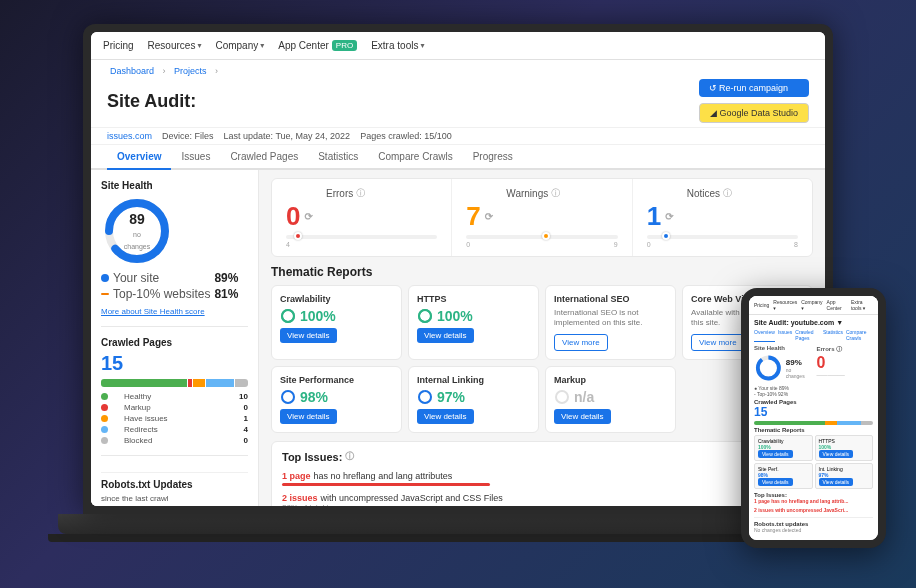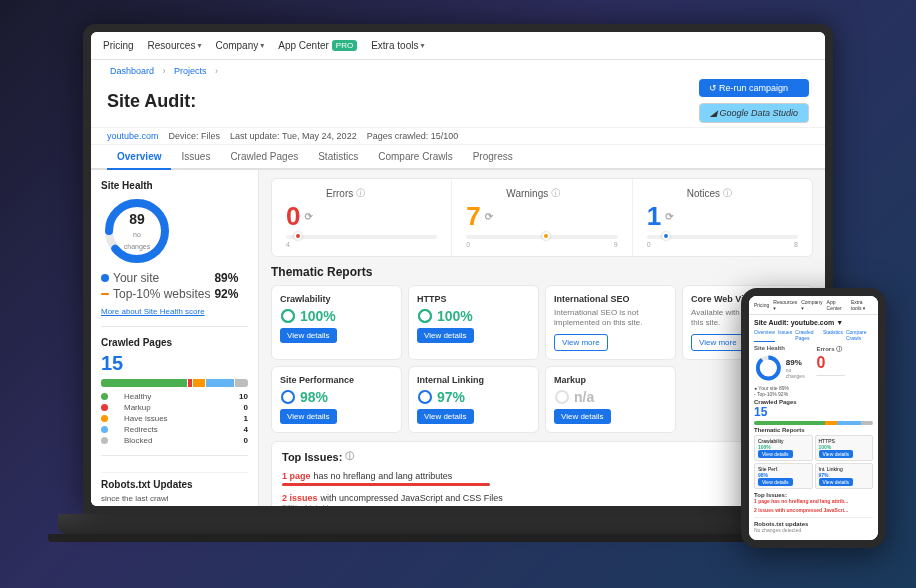--- a/index.html
+++ b/index.html
@@ -148,31 +148,30 @@
       border-radius: 4px;
       padding: 4px 10px;
       font-size: 9px;
       cursor: pointer;
       display: flex;
       align-items: center;
       gap: 3px;
     }
 
     .btn-data-studio {
-      background: #7dd3fc;
+      background: #fde047;
       color: #333;
       border: 1px solid #ccc;
       border-radius: 4px;
       padding: 4px 10px;
       font-size: 9px;
       cursor: pointer;
       display: flex;
       align-items: center;
       gap: 3px;
-      font-style: italic;
     }
 
     
     .site-meta {
       padding: 3px 16px;
       display: flex;
       gap: 10px;
       font-size: 9px;
       color: #555;
       background: #fff;
@@ -726,21 +725,21 @@
           <div class="page-title-row">
             <div class="page-title">Site Audit:</div>
             <div class="header-buttons">
               <button class="btn-rerun">↺ Re-run campaign</button>
               <button class="btn-data-studio">◢ Google Data Studio</button>
             </div>
           </div>
         </div>
 
         <div class="site-meta">
-          <span style="color:#1a73e8; cursor:pointer">youtube.com</span>
+          <span style="color:#1a73e8; cursor:pointer">issues.com</span>
           <span>Device: Files</span>
           <span>Last update: Tue, May 24, 2022</span>
           <span>Pages crawled: 15/100</span>
         </div>
 
         <div class="tabs-row">
           <div class="tab active">Overview</div>
           <div class="tab">Issues</div>
           <div class="tab">Crawled Pages</div>
           <div class="tab">Statistics</div>
@@ -769,21 +768,21 @@
                 </div>
                 <div class="donut-legend">
                   <div class="legend-row">
                     <div class="legend-dot" style="background:#1a73e8"></div>
                     <span class="legend-text">Your site</span>
                     <span class="legend-val">89%</span>
                   </div>
                   <div class="legend-row">
                     <div class="legend-dot" style="background:#f57c00; width:8px; height:2px; border-radius:1px"></div>
                     <span class="legend-text">Top-10% websites</span>
-                    <span class="legend-val">92%</span>
+                    <span class="legend-val">81%</span>
                   </div>
                 </div>
                 <a class="more-link">More about Site Health score</a>
               </div>
             </div>
 
             <hr class="divider">
 
             <div class="crawled-pages-section">
               <div class="panel-section-title">Crawled Pages</div>

